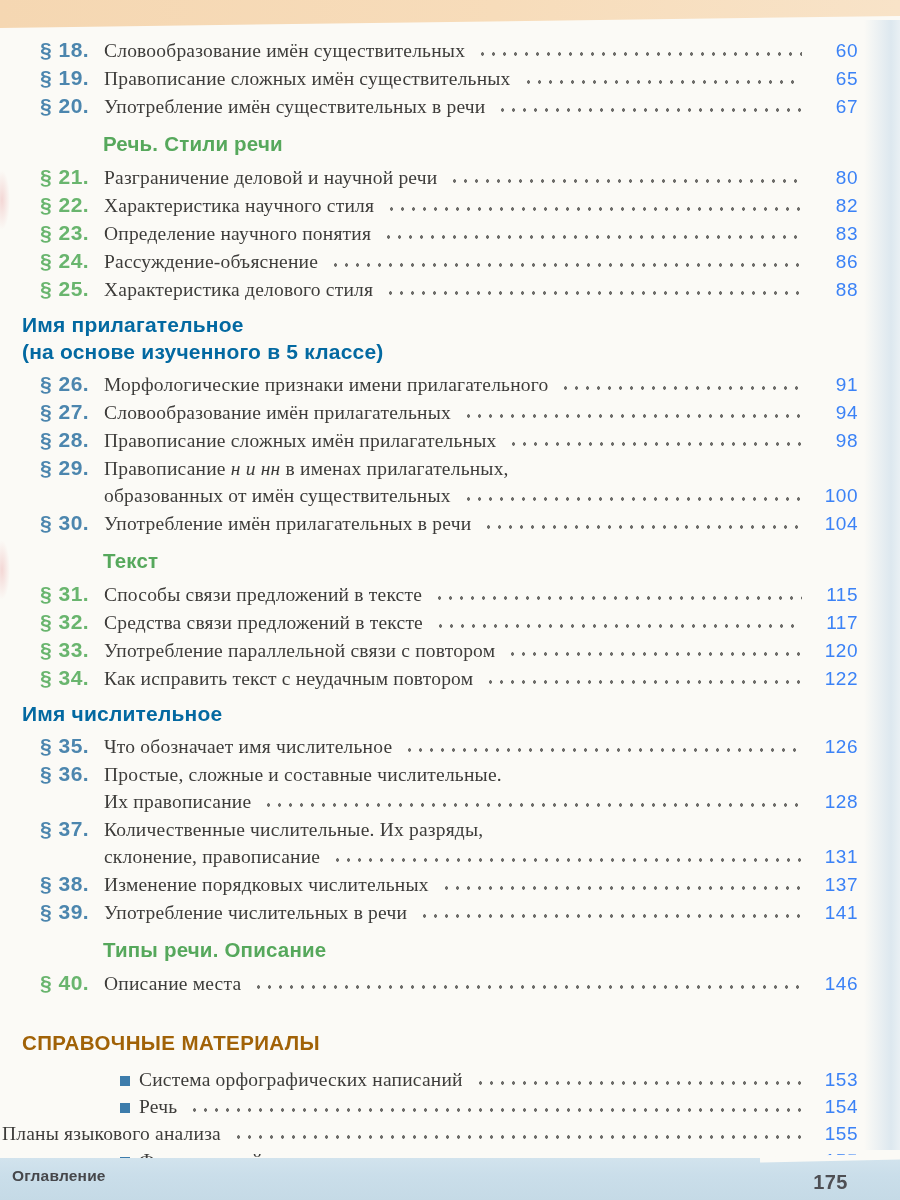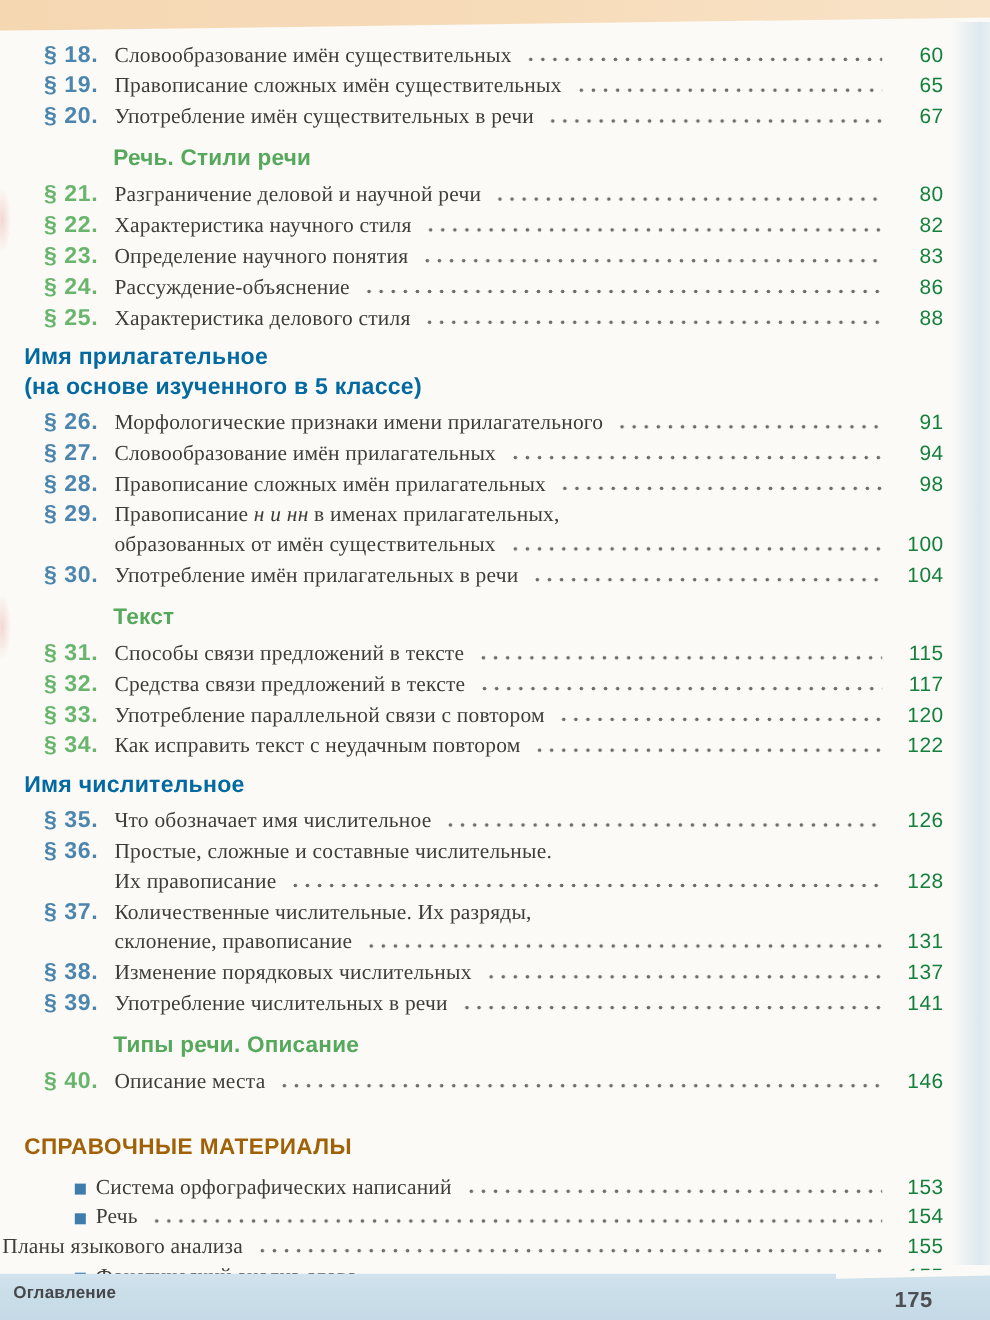--- a/index.html
+++ b/index.html
@@ -55,21 +55,21 @@
     margin-left:12px;margin-right:6px;
     align-self:stretch;
     background-image:radial-gradient(circle,#6e6d6a 1.5px,rgba(0,0,0,0) 1.9px);
     background-size:11px 10px;
     background-repeat:repeat-x;
     background-position:left calc(100% - 5px);
   }
   .pg{
     flex:0 0 50px;text-align:right;
     font-family:"Liberation Sans", sans-serif;
-    font-size:19px;color:#15803d;letter-spacing:.5px;
+    font-size:19px;color:#3b82f6;letter-spacing:.5px;
   }
   .nofill{flex:1 1 auto;}
 
   .green-heading{
     margin:10px 0 5px 103px;
     font-family:"Liberation Sans", sans-serif;
     font-weight:bold;font-size:20.5px;line-height:28px;
     color:var(--green-heading);
     letter-spacing:.2px;
   }
@@ -78,21 +78,21 @@
     font-family:"Liberation Sans", sans-serif;
     font-weight:bold;font-size:21px;line-height:27px;
     color:#0369a1;letter-spacing:.2px;
   }
   .caps-heading{
     margin:32px 0 10px 22px;
     font-family:"Liberation Sans", sans-serif;
     font-weight:bold;font-size:20.5px;line-height:27px;
     color:#a16207;letter-spacing:.4px;
   }
-  .bullet-row{padding-left:68px;justify-content:space-between;}
+  .bullet-row{padding-left:120px;justify-content:space-between;}
   .bullet-row .square{
     flex:0 0 auto;
     width:10px;height:10px;margin-right:9px;
     background:var(--bullet-blue);
     align-self:center;margin-top:2px;
   }
   .plain-row{padding-left:2px;}
 
   
   .footer{

